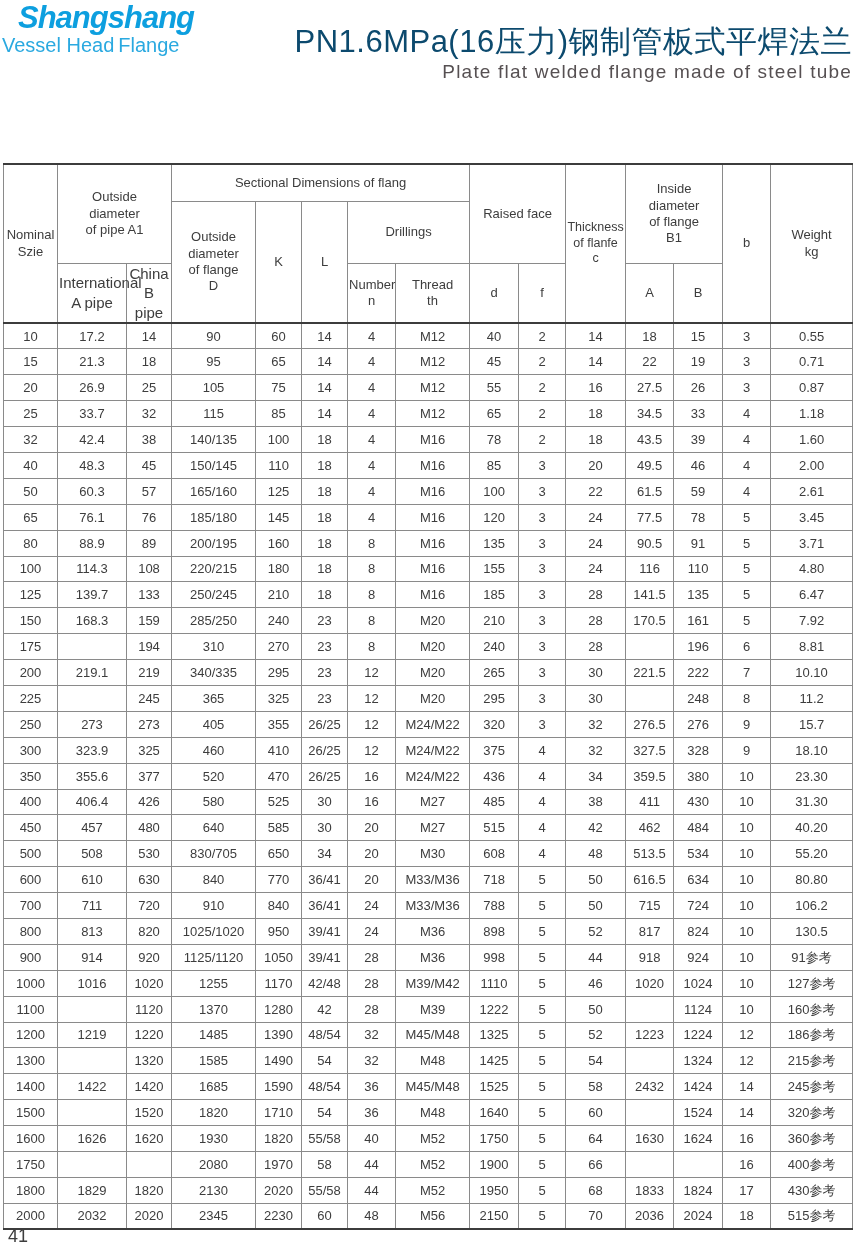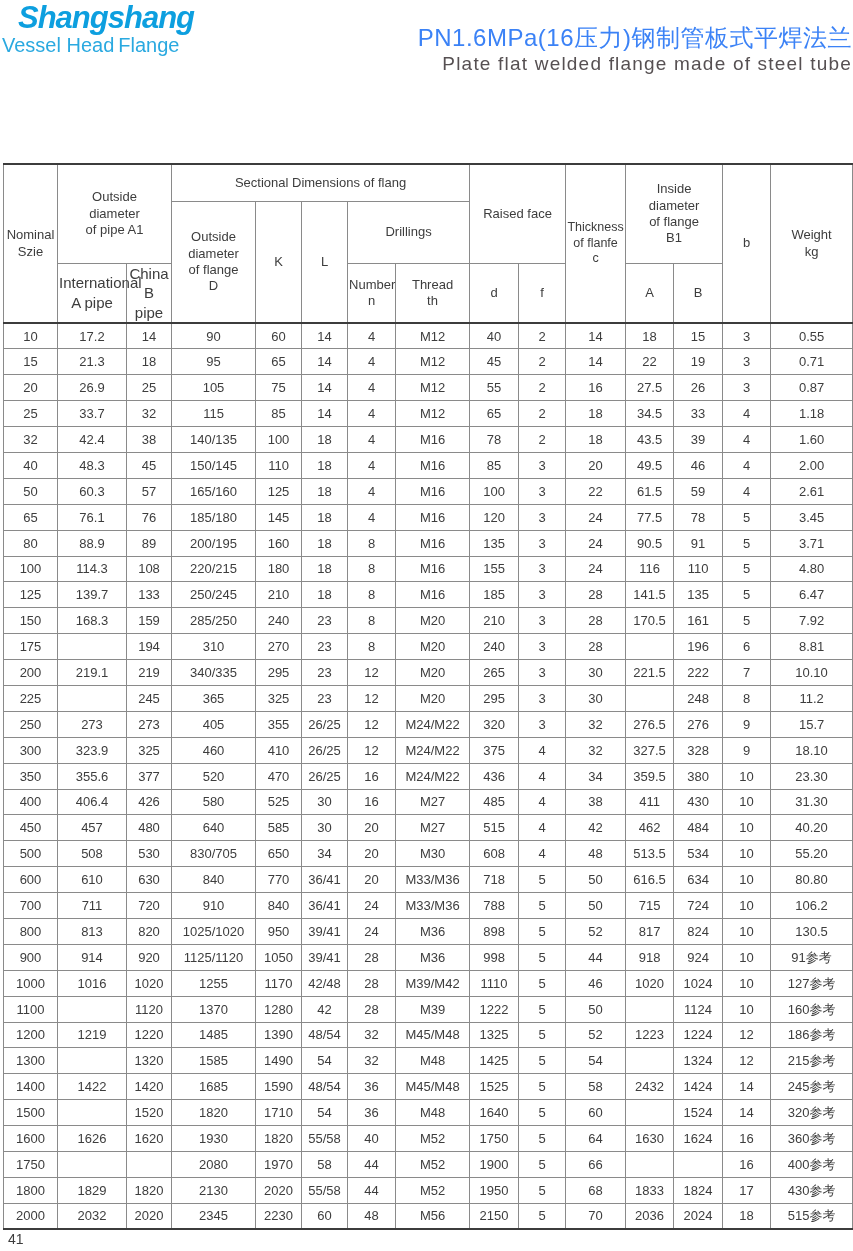--- a/index.html
+++ b/index.html
@@ -30,22 +30,22 @@
     font-size:20px;
     color:#2aa9e0;
     line-height:1.1;
     margin-top:1px;
   }
   .logo-tag .bold { font-weight:normal; margin-left:4px; }
 
   
   .title-block { position:absolute; right:1px; top:24px; text-align:right; }
   .title {
-    font-size:24px;
-    color:#3b82f6;
+    font-size:31px;
+    color:#0c4a6e;
     letter-spacing:0.5px;
     line-height:1.15;
   }
   .subtitle {
     font-size:19px;
     color:#565052;
     letter-spacing:1.2px;
     margin-top:1px;
   }
 
@@ -85,21 +85,21 @@
     height:25.9px;
     line-height:1;
     overflow:hidden;
     white-space:nowrap;
   }
 
   
   .page-num {
     position:absolute;
     left:8px; bottom:4px;
-    font-size:14px;
+    font-size:18px;
     color:#3d3d3d;
     margin-top:22px;
   }
 </style>
 </head>
 <body>
 
 <div class="logo">
   <span class="logo-name">Shangshang</span>
   <span class="logo-tag"><span>Vessel Head</span><span class="bold">Flange</span></span>

